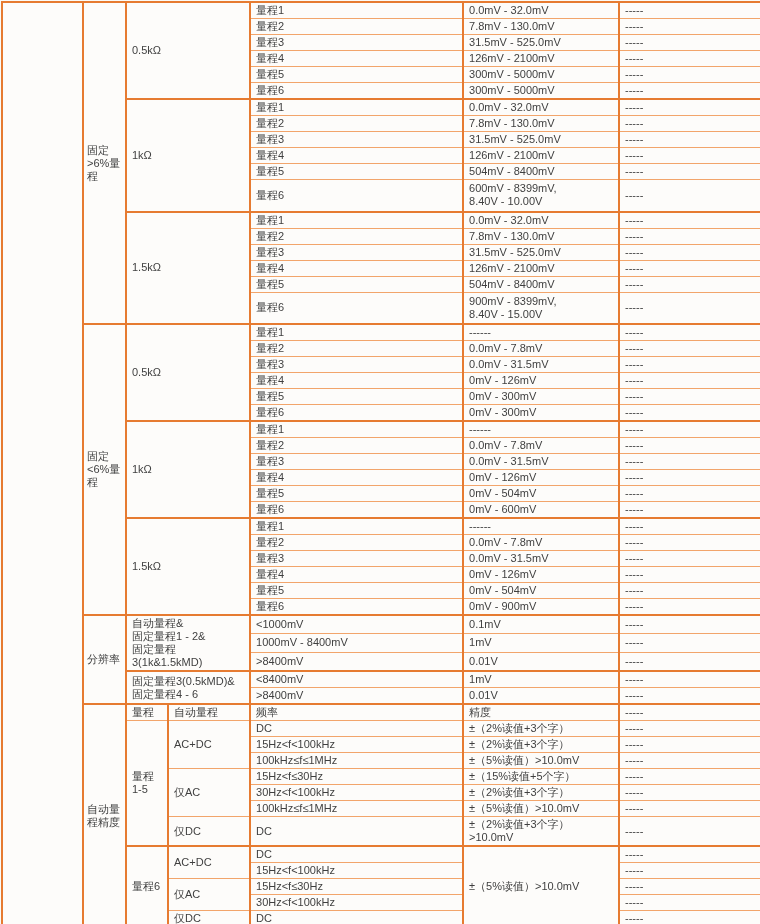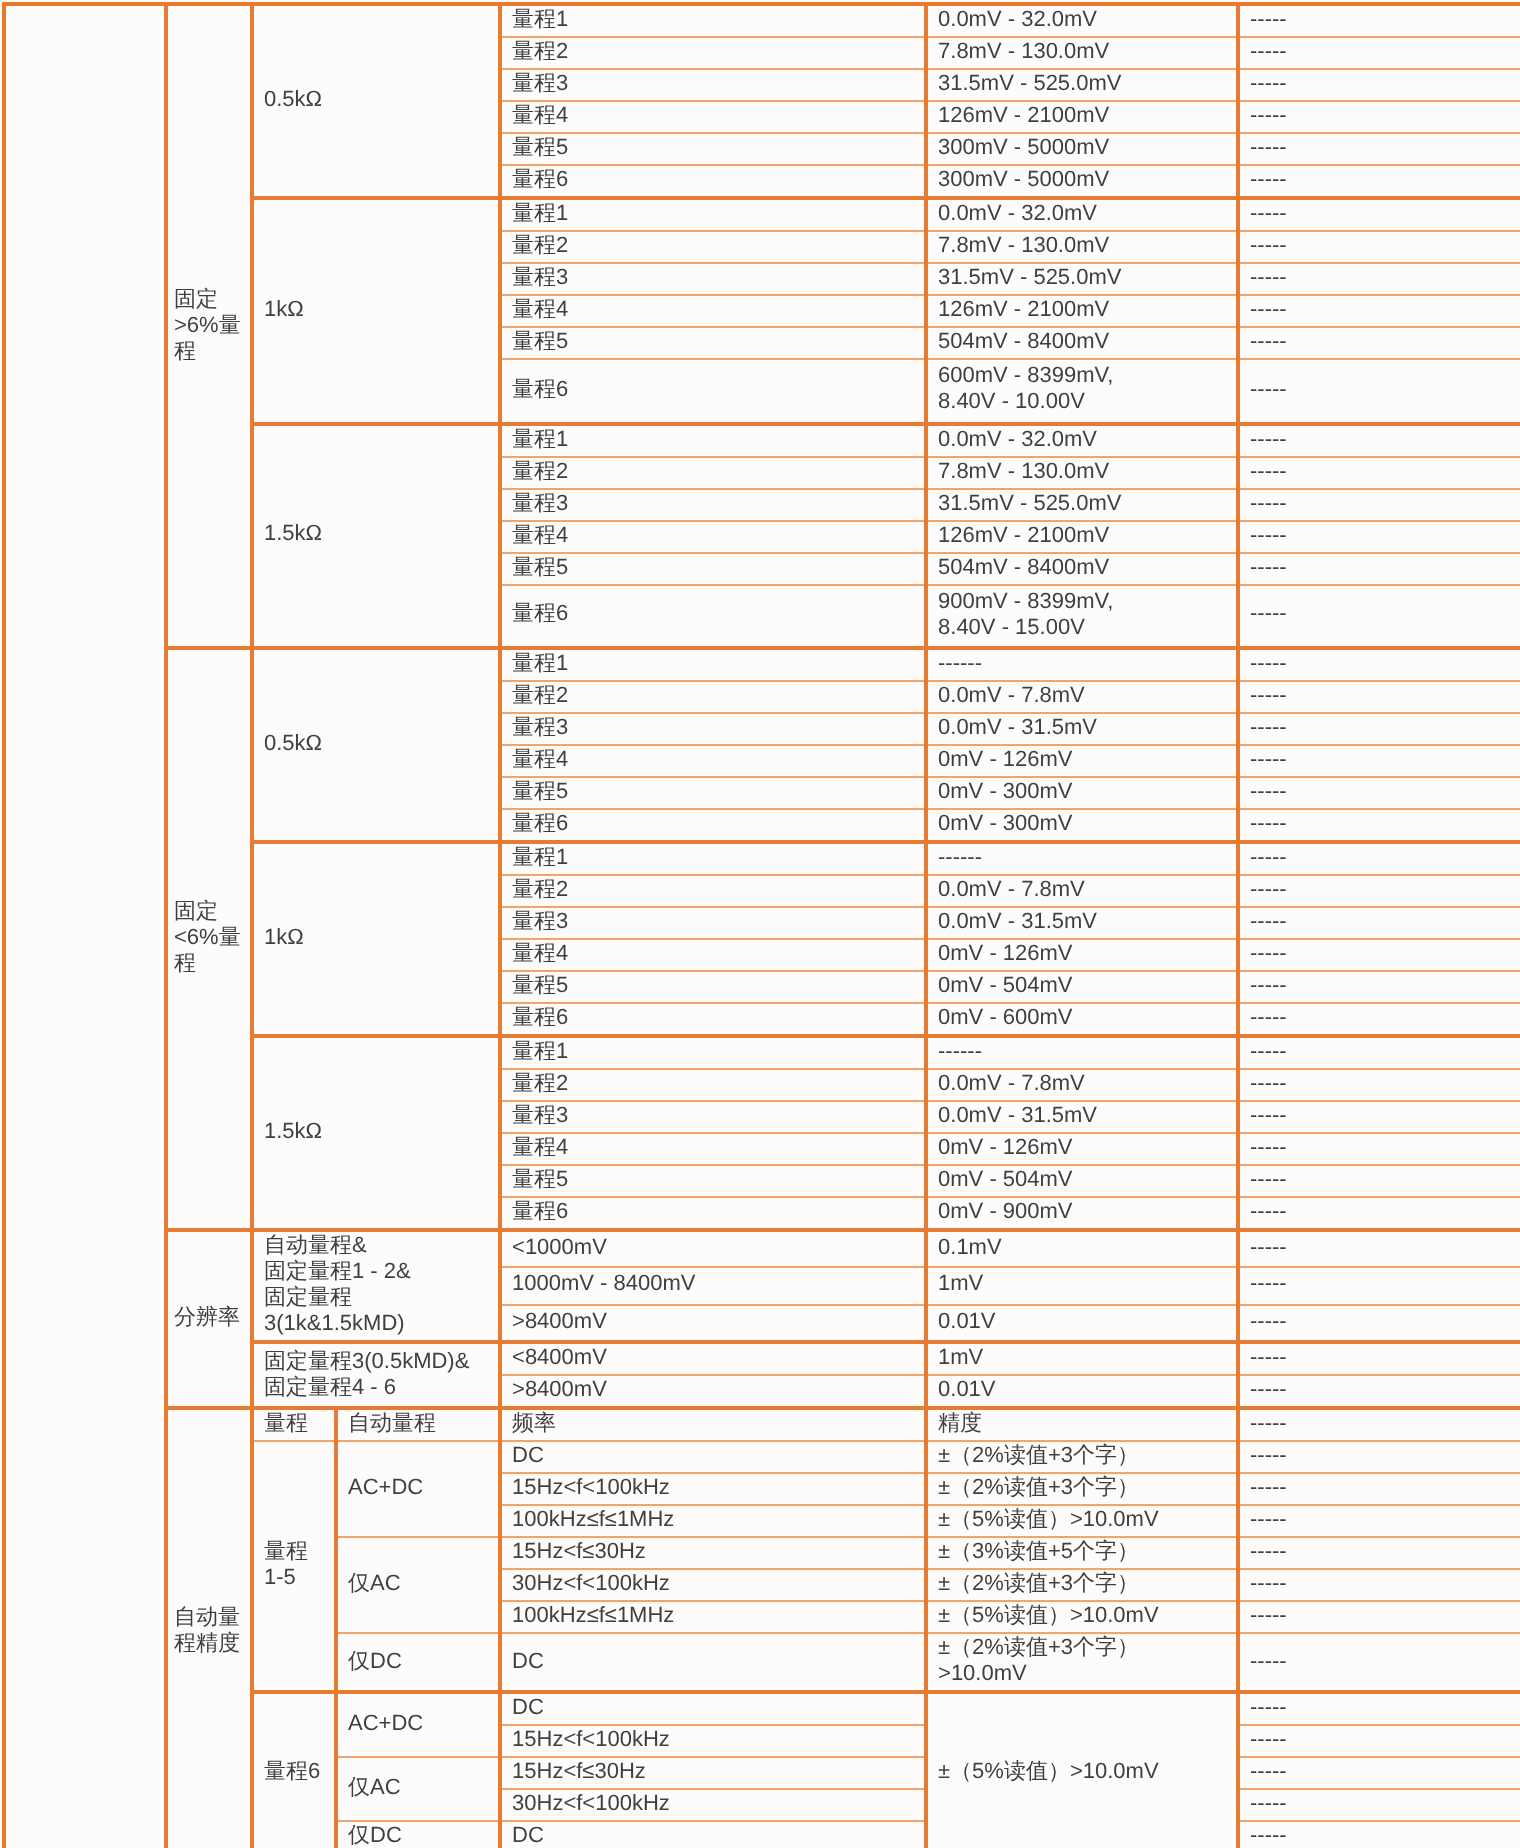--- a/index.html
+++ b/index.html
@@ -308,21 +308,21 @@
           <td>-----</td>
         </tr>
         <tr>
           <td>100kHz≤f≤1MHz</td>
           <td>±（5%读值）&gt;10.0mV</td>
           <td>-----</td>
         </tr>
         <tr>
           <td rowspan="3">仅AC</td>
           <td>15Hz&lt;f≤30Hz</td>
-          <td>±（3%读值+5个字）</td>
+          <td>±（15%读值+5个字）</td>
           <td>-----</td>
         </tr>
         <tr>
           <td>30Hz&lt;f&lt;100kHz</td>
           <td>±（2%读值+3个字）</td>
           <td>-----</td>
         </tr>
         <tr>
           <td>100kHz≤f≤1MHz</td>
           <td>±（5%读值）&gt;10.0mV</td>

